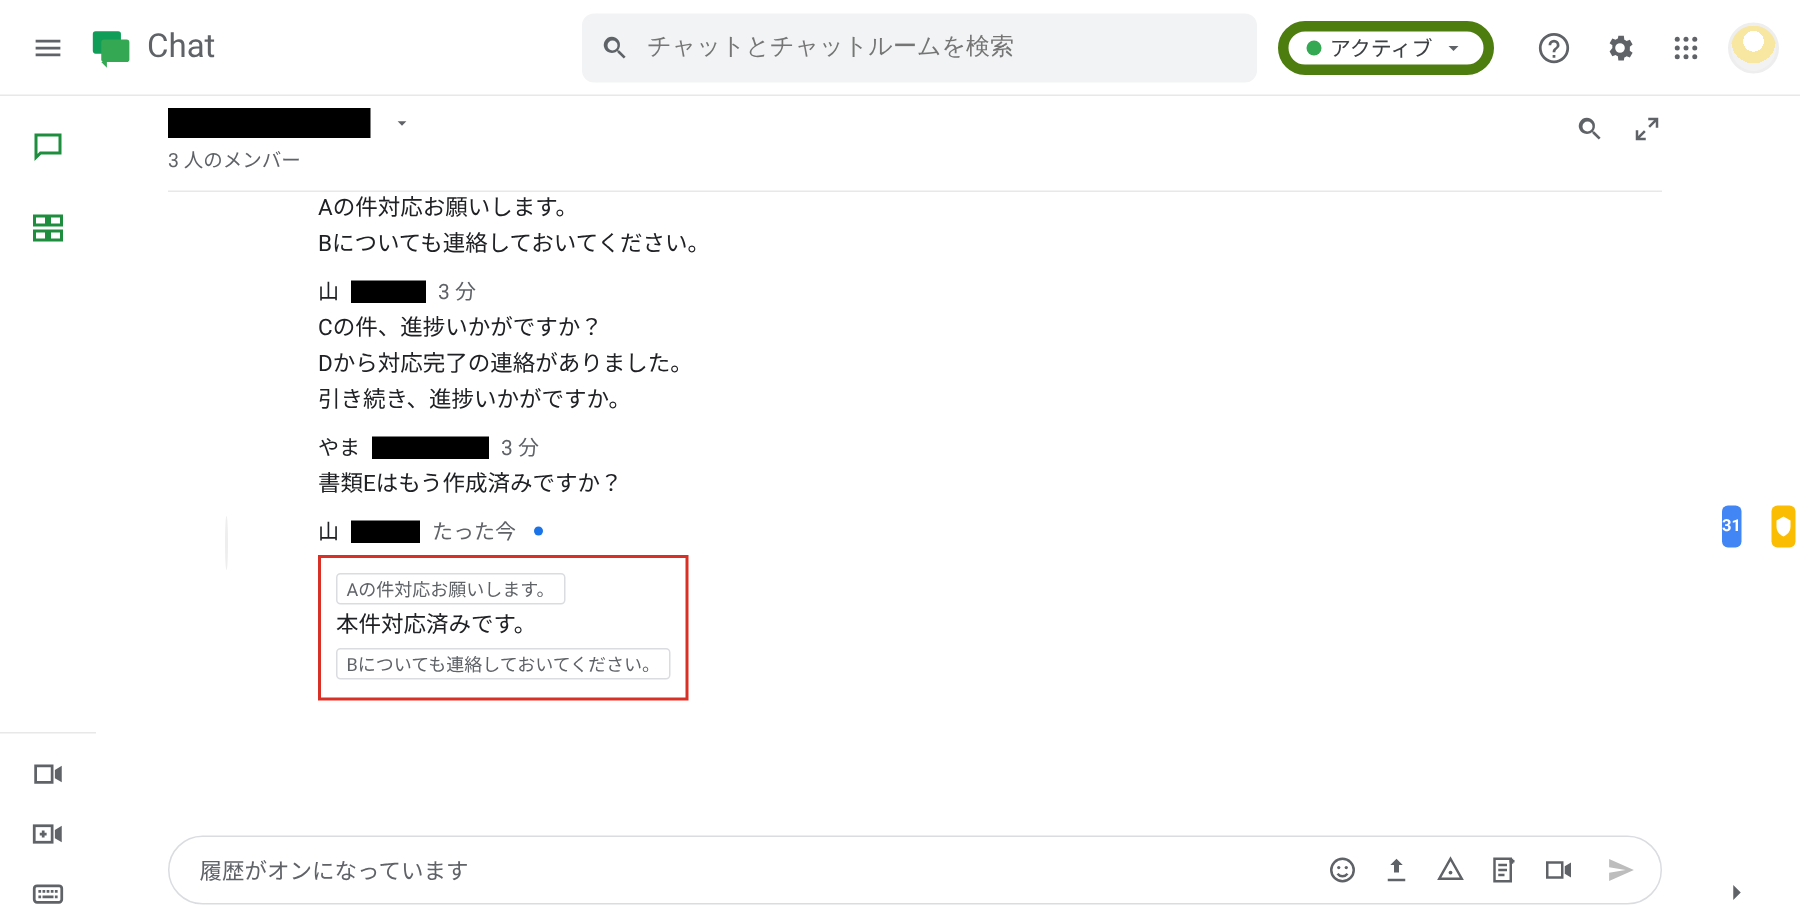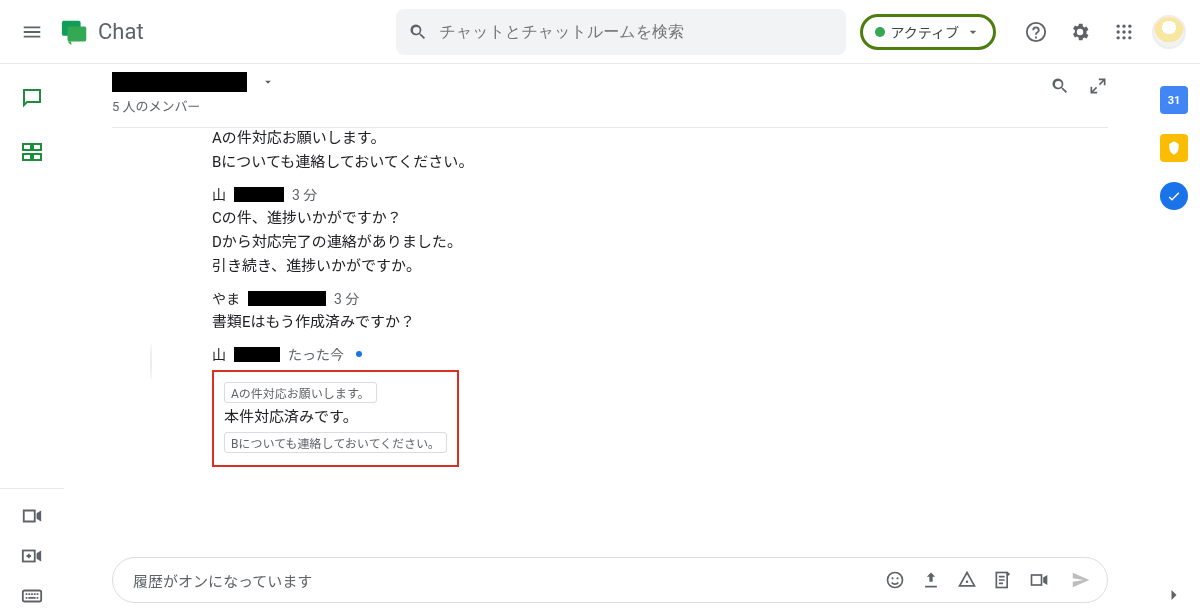--- a/index.html
+++ b/index.html
@@ -6,35 +6,35 @@
 html, body { width: 1200px; height: 615px; font-family: "Roboto", "Noto Sans JP", "Hiragino Kaku Gothic ProN", sans-serif; background: #fff; color: #202124; overflow: hidden; }
 
 
 .topbar { height: 64px; display: flex; align-items: center; padding: 0 8px 0 8px; border-bottom: 1px solid #e8e8e8; justify-content: space-between; }
 .topbar .menu-btn { width: 48px; height: 48px; display:flex; align-items:center; justify-content:center; border-radius:50%; cursor:pointer; color:#5f6368;}
 .topbar .logo { width: 30px; height: 30px; margin-left:4px; }
 .topbar .product-name { font-size: 22px; color:#5f6368; margin-left: 8px; }
 .search-wrap { margin-left: auto; margin-right: 14px; }
 .searchbox { display:flex; align-items:center; width: 450px; height: 46px; background:#f1f3f4; border-radius: 8px; padding: 0 12px; color:#5f6368; }
 .searchbox input { border:none; background:transparent; outline:none; font-size:16px; flex:1; margin-left:12px; color:#c2410c;}
-.status-pill { display:flex; align-items:center; border:3px solid #4d7c0f; border-radius:20px; height:36px; padding:0 12px; margin-right:18px; color:#3c4043; font-size:14px; gap:6px;}
+.status-pill { display:flex; align-items:center; border:7px solid #4d7c0f; border-radius:20px; height:36px; padding:0 12px; margin-right:18px; color:#3c4043; font-size:14px; gap:6px;}
 .status-dot { width:10px; height:10px; border-radius:50%; background:#34a853; }
 .top-icon { width:40px; height:40px; display:flex; align-items:center; justify-content:center; color:#5f6368; border-radius:50%; cursor:pointer; margin: 0 2px; }
 .avatar-own { width:34px; height:34px; border-radius:50%; border:2px solid #eee; margin-left:6px; margin-right:6px; background: radial-gradient(circle at 50% 35%, #fff 0 28%, #f8e7a0 28% 60%, #f2f2f2 60% 100%); }
 
 
 .left-rail { position:absolute; top:64px; left:0; width:64px; height:calc(100% - 64px); background:#fff; display:flex; flex-direction:column; align-items:center; padding-top: 20px; gap: 26px; border-right: 0; }
 .rail-icon { width:28px; height:28px; display:flex; align-items:center; justify-content:center; color:#1e8e3e; }
 
 
 .left-rail-bottom { position:absolute; bottom:8px; left:0; width:64px; display:flex; flex-direction:column; align-items:center; gap:18px; border-top:1px solid #e8e8e8; padding-top:16px;}
 .rail-sm { color:#5f6368; }
 
 
-.right-rail { position:absolute; top:64px; right:0; width:52px; height:calc(100% - 64px); display:flex; flex-direction:column; align-items:center; padding-top:22px; gap:20px;}
+.right-rail { position:absolute; top:64px; right:0; width:52px; height:calc(100% - 64px); display:flex; flex-direction:row; align-items:center; padding-top:22px; gap:20px;}
 .rr-icon { width:28px; height:28px; border-radius:4px; display:flex; align-items:center; justify-content:center; font-size:11px; font-weight:700; color:#fff;}
 .rr-cal { background:#4285f4; }
 .rr-keep { background:#fbbc04; }
 .rr-tasks { background:#1a73e8; border-radius:50%;}
 .right-rail .caret { position:absolute; bottom:10px; color:#5f6368; }
 
 
 .main { position:absolute; top:64px; left:64px; right:52px; bottom:0; display:flex; flex-direction:column; }
 
 .room-header { padding: 8px 40px 8px 48px; display:flex; align-items:flex-start; }
@@ -204,21 +204,21 @@
   <div class="room-header">
     <div>
       <div class="room-title">
         <span class="black-strip"></span>
         <span class="dd">
           <svg width="14" height="14" viewBox="0 0 24 24">
               <path fill="#5f6368" d="M7 10l5 5 5-5z"></path>
             </svg>
         </span>
       </div>
-      <div class="member-count">5 人のメンバー</div>
+      <div class="member-count">3 人のメンバー</div>
     </div>
     <div class="spacer"></div>
     <div class="room-action">
       <svg width="20" height="20" viewBox="0 0 24 24">
           <path fill="#5f6368" d="M15.5 14h-.79l-.28-.27a6.5 6.5 0 10-.7.7l.27.28v.79l5 4.99L20.49 19l-4.99-5zM10 14a4 4 0 110-8 4 4 0 010 8z"></path>
         </svg>
     </div>
     <div class="room-action">
       <svg width="20" height="20" viewBox="0 0 24 24">
           <path fill="#5f6368" d="M19 3h-6v2h4.59L13 9.59 14.41 11 19 6.41V11h2V3zM5 21h6v-2H6.41L11 14.41 9.59 13 5 17.59V13H3v8z"></path>

